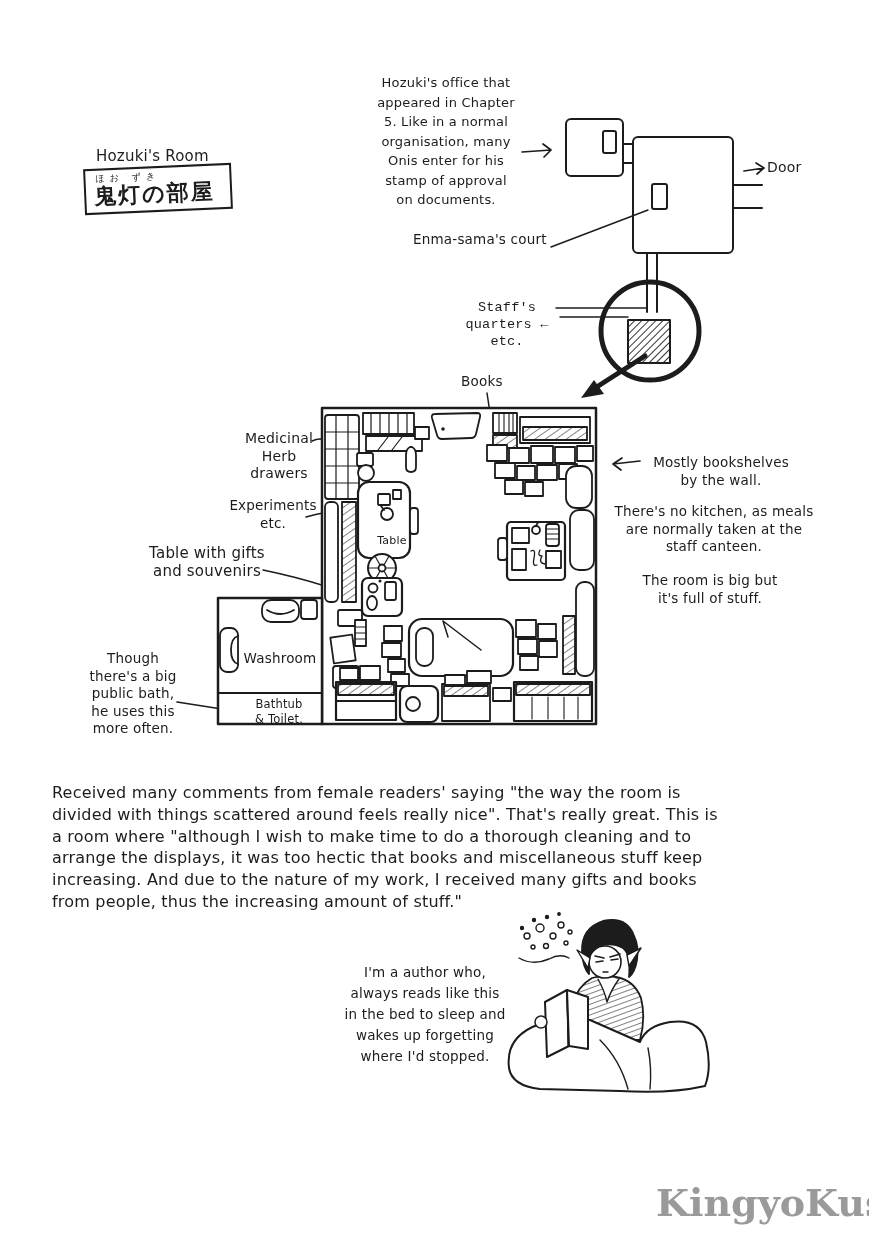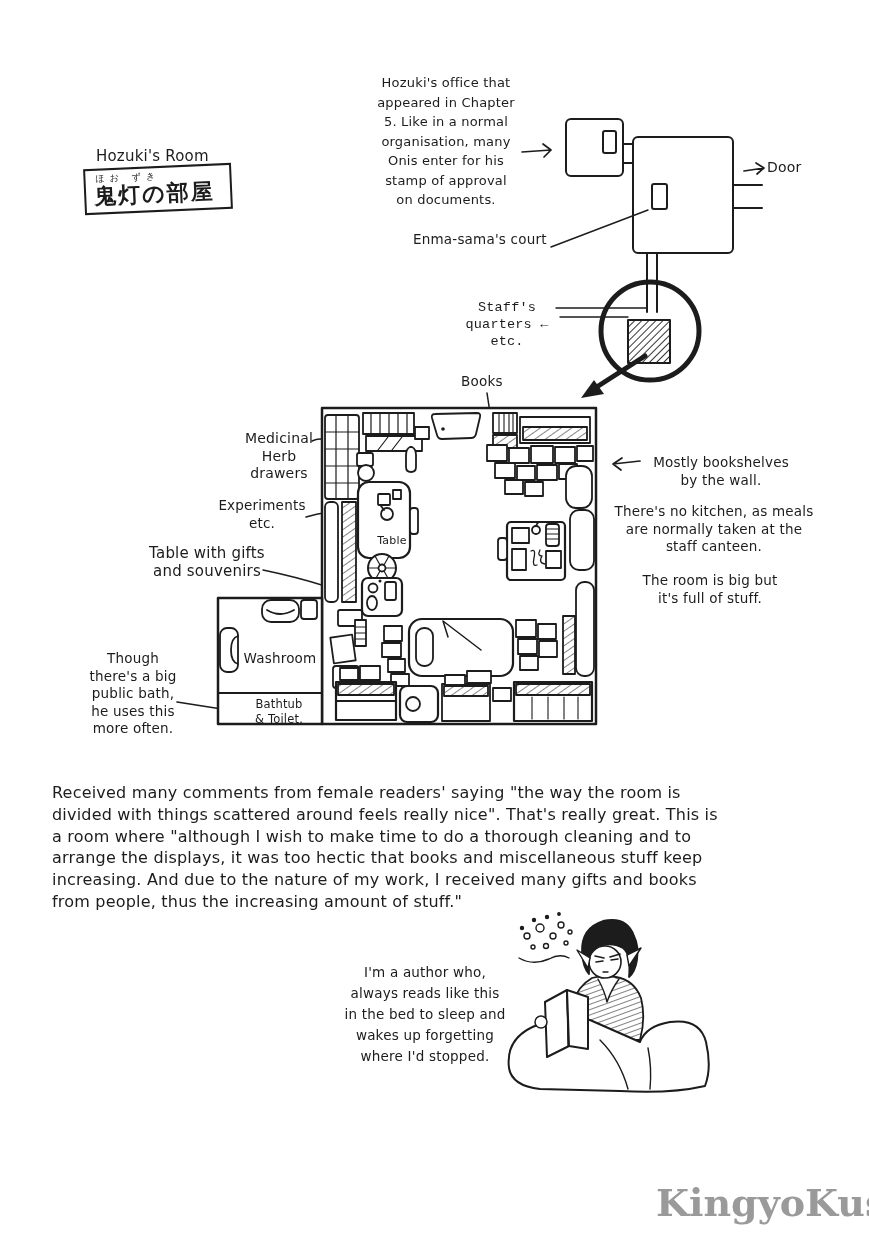--- a/index.html
+++ b/index.html
@@ -272,21 +272,21 @@
   <div class="lbl pre ctr" style="left:462px;top:299px;width:90px;font-size:13.5px;line-height:17px;font-family:Liberation Mono, monospace;">Staff's
 quarters ←
 etc.</div>
 
   <div class="lbl" style="left:461px;top:373px;font-size:13.5px;">Books</div>
 
   <div class="lbl pre ctr" style="left:238px;top:406px;width:82px;font-size:14px;line-height:17.5px;margin-top:24px;">Medicinal
 Herb
 drawers</div>
 
-  <div class="lbl pre ctr" style="left:212px;top:497px;width:100px;font-size:13.5px;line-height:17.5px;">Experiments
+  <div class="lbl pre ctr" style="left:223px;top:497px;width:100px;font-size:13.5px;line-height:17.5px;">Experiments
 etc.</div>
 
   <div class="lbl pre ctr" style="left:148px;top:545px;width:118px;font-size:15px;line-height:17.5px;">Table with gifts
 and souvenirs</div>
 
   <div class="lbl ctr" style="left:360px;top:534px;width:64px;font-size:11px;">Table</div>
 
   <div class="lbl ctr" style="left:238px;top:640px;width:84px;font-size:13.5px;margin-top:10px;">Washroom</div>
 
   <div class="lbl pre ctr" style="left:240px;top:697px;width:78px;font-size:11.5px;line-height:14.5px;">Bathtub

